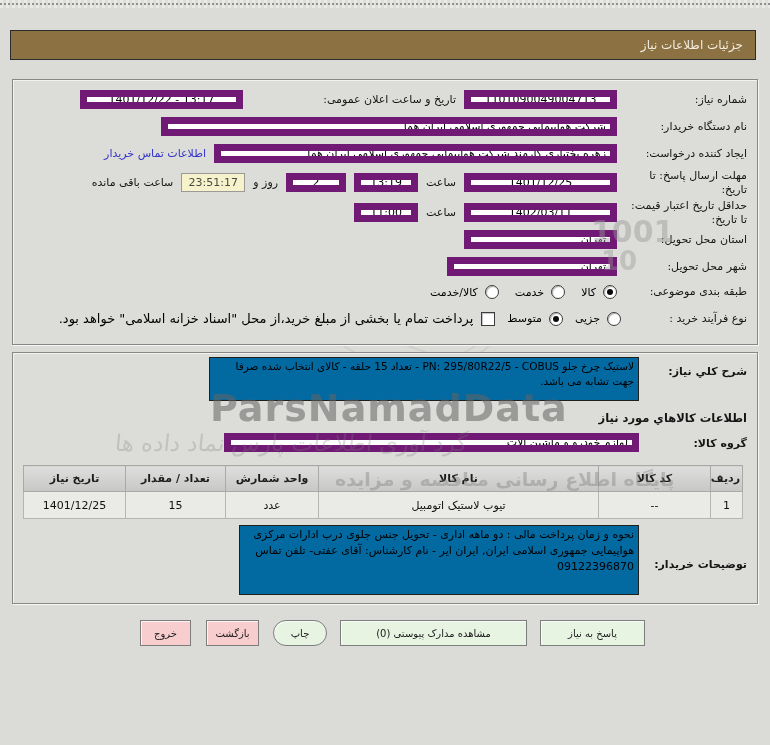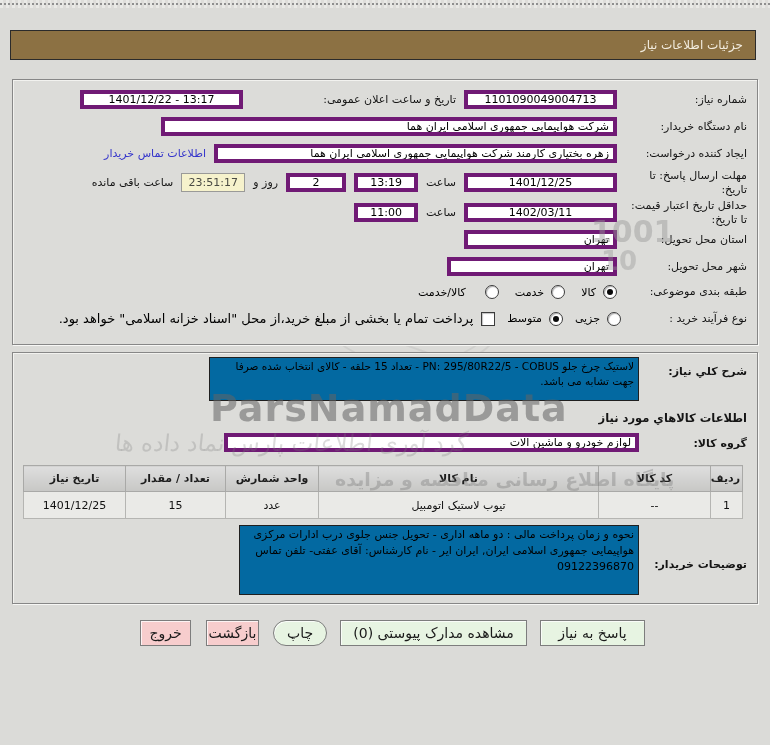--- a/index.html
+++ b/index.html
@@ -20,21 +20,21 @@
   .panel{position:absolute;left:12px;width:746px;background:#dcdcd9;box-sizing:border-box;
     border:1px solid #878787;box-shadow:1px 1px 0 #f7f7f5, inset 1px 1px 0 #f2f2ef;}
   #box1{top:79px;height:266px;}
   #box2{top:352px;height:252px;}
 
   .frow{position:absolute;right:10px;left:8px;display:flex;align-items:center;gap:8px;direction:rtl;}
   .lbl{font-size:11px;color:#151515;text-align:right;line-height:1.25;}
   .lblcol{flex:0 0 122px;width:122px;}
   .b{font-weight:bold;}
 
-  .inp{background:#fff;border:4px solid #701a75;height:19px;box-sizing:border-box;
+  .inp{background:#fff;border:7px solid #701a75;height:19px;box-sizing:border-box;
     display:flex;align-items:center;padding:0 4px;font-size:11px;color:#000;direction:rtl;overflow:hidden;white-space:nowrap;}
   .ctr{justify-content:center;}
   .area{background:#0369a1;border:1px solid #1f1f1f;box-sizing:border-box;font-size:10.5px;
     padding:1px 4px;direction:rtl;text-align:right;color:#000;line-height:1.45;overflow:hidden;}
 
   .link{color:#3434cb;font-size:11px;cursor:pointer;white-space:nowrap;}
   .countdown{background:#f6f2cc;border:1px solid #9a9a98;color:#4a4a44;height:19px;box-sizing:border-box;
     display:flex;align-items:center;justify-content:center;font-size:11px;width:64px;}
 
   .rd{flex:0 0 12px;width:12px;height:12px;border-radius:50%;background:#fff;border:1px solid #3c3c3c;
@@ -45,21 +45,21 @@
   .nw{white-space:nowrap;}
 
   
   table.items{position:absolute;right:14px;left:13px;top:112px;border-collapse:collapse;direction:rtl;table-layout:fixed;width:719px;}
   table.items th{background:linear-gradient(#dedede,#c7c7c5);border:1px solid #a9a9a7;font-size:11px;font-weight:bold;
     height:25px;color:#1c1c1c;padding:0 2px;}
   table.items td{background:#eaeae7;border:1px solid #b5b5b2;font-size:11px;height:26px;text-align:center;color:#111;padding:0 2px;}
 
   
   .btn{position:absolute;top:620px;height:26px;box-sizing:border-box;border:1px solid #7d7d7d;
-    display:flex;align-items:center;justify-content:center;font-size:14px;color:#1a1a1a;direction:rtl;cursor:pointer;
+    display:flex;align-items:center;justify-content:center;font-size:10px;color:#1a1a1a;direction:rtl;cursor:pointer;
     box-shadow:inset 1px 1px 0 rgba(255,255,255,.75);}
   .btn.green{background:#e7f4e2;}
   .btn.pink{background:#f7cdcd;}
 
   
   .wm{position:absolute;pointer-events:none;white-space:nowrap;z-index:6;}
   .wm-pnd{left:210px;top:386px;font-size:38px;font-weight:bold;color:rgba(100,100,100,.55);direction:ltr;letter-spacing:1px;}
   .wm-callig{left:115px;top:430px;font-size:23px;color:rgba(125,125,125,.28);transform:skewX(-6deg);}
   .wm-payg{left:335px;top:468px;font-size:19px;font-weight:bold;color:rgba(115,115,115,.35);}
   .wm-phone{left:330px;top:494px;font-size:27px;font-weight:bold;color:rgba(120,120,120,.33);direction:ltr;}
@@ -134,21 +134,21 @@
     <div class="frow" style="top:205px;gap:16px;">
       <span class="lbl lblcol" style="margin-left:-8px;">طبقه بندی موضوعی:</span>
       <span style="display:flex;align-items:center;gap:4px;">
         <span class="rd sel"></span>
         <span class="optlbl">کالا</span>
       </span>
       <span style="display:flex;align-items:center;gap:4px;">
         <span class="rd"></span>
         <span class="optlbl">خدمت</span>
       </span>
-      <span style="display:flex;align-items:center;gap:16px;">
+      <span style="display:flex;align-items:center;gap:4px;">
         <span class="rd"></span>
         <span class="optlbl">کالا/خدمت</span>
       </span>
     </div>
 
     <div class="frow" style="top:231px;gap:12px;">
       <span class="lbl lblcol" style="margin-left:-8px;">نوع فرآیند خرید :</span>
       <span style="display:flex;align-items:center;gap:4px;">
         <span class="rd"></span>
         <span class="optlbl">جزیی</span>

